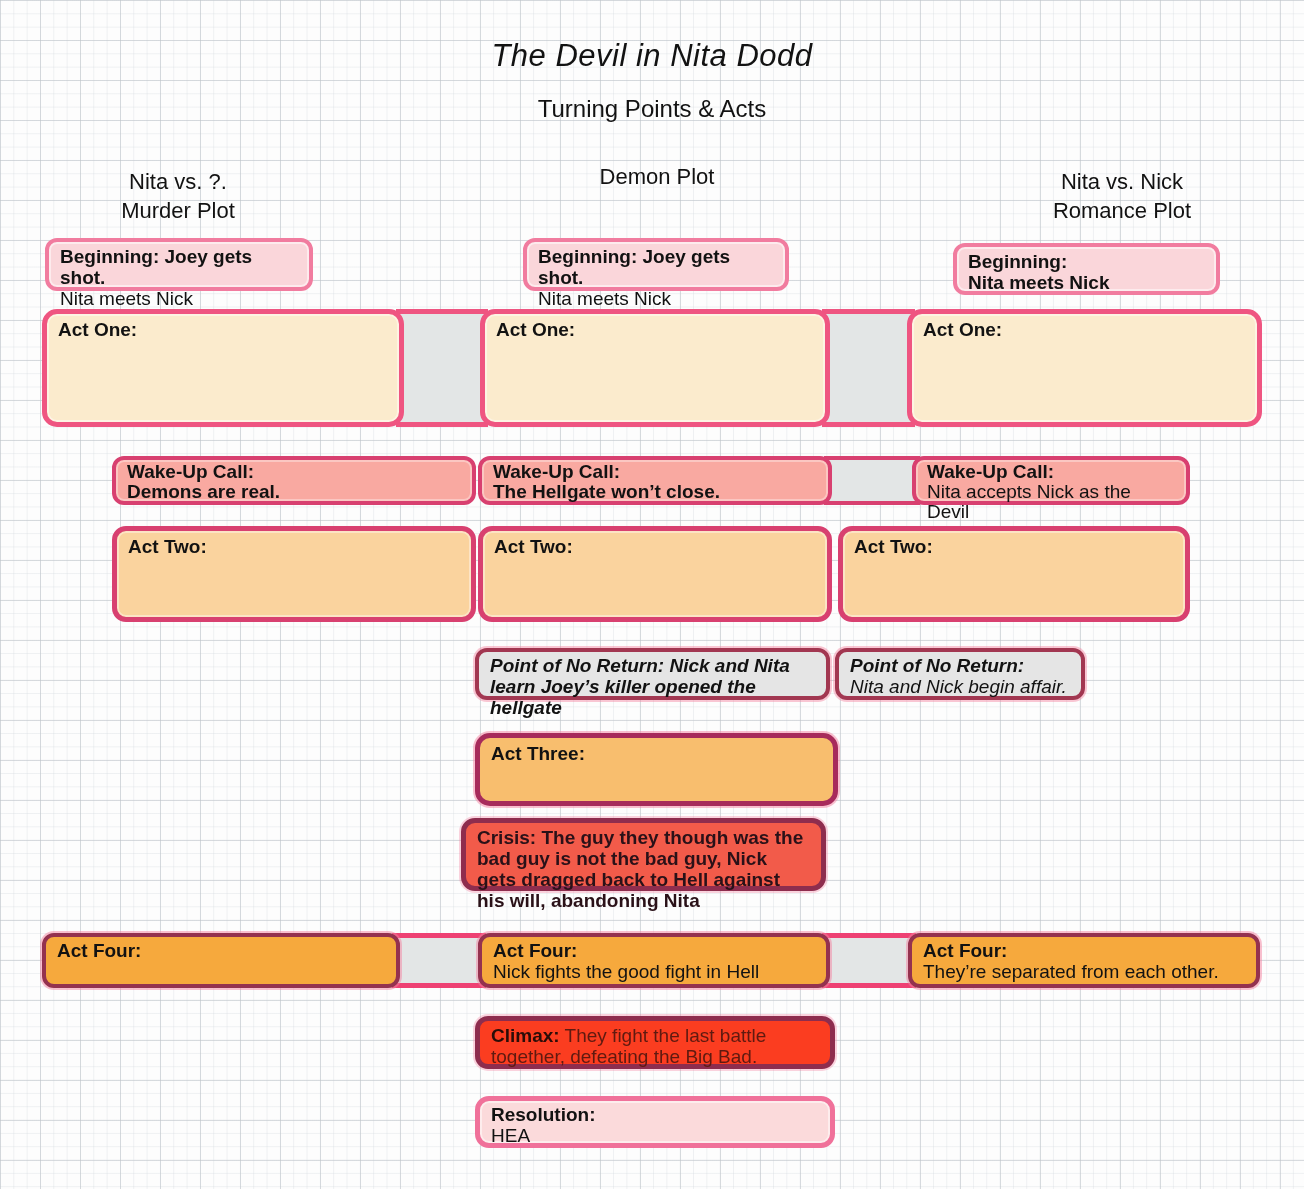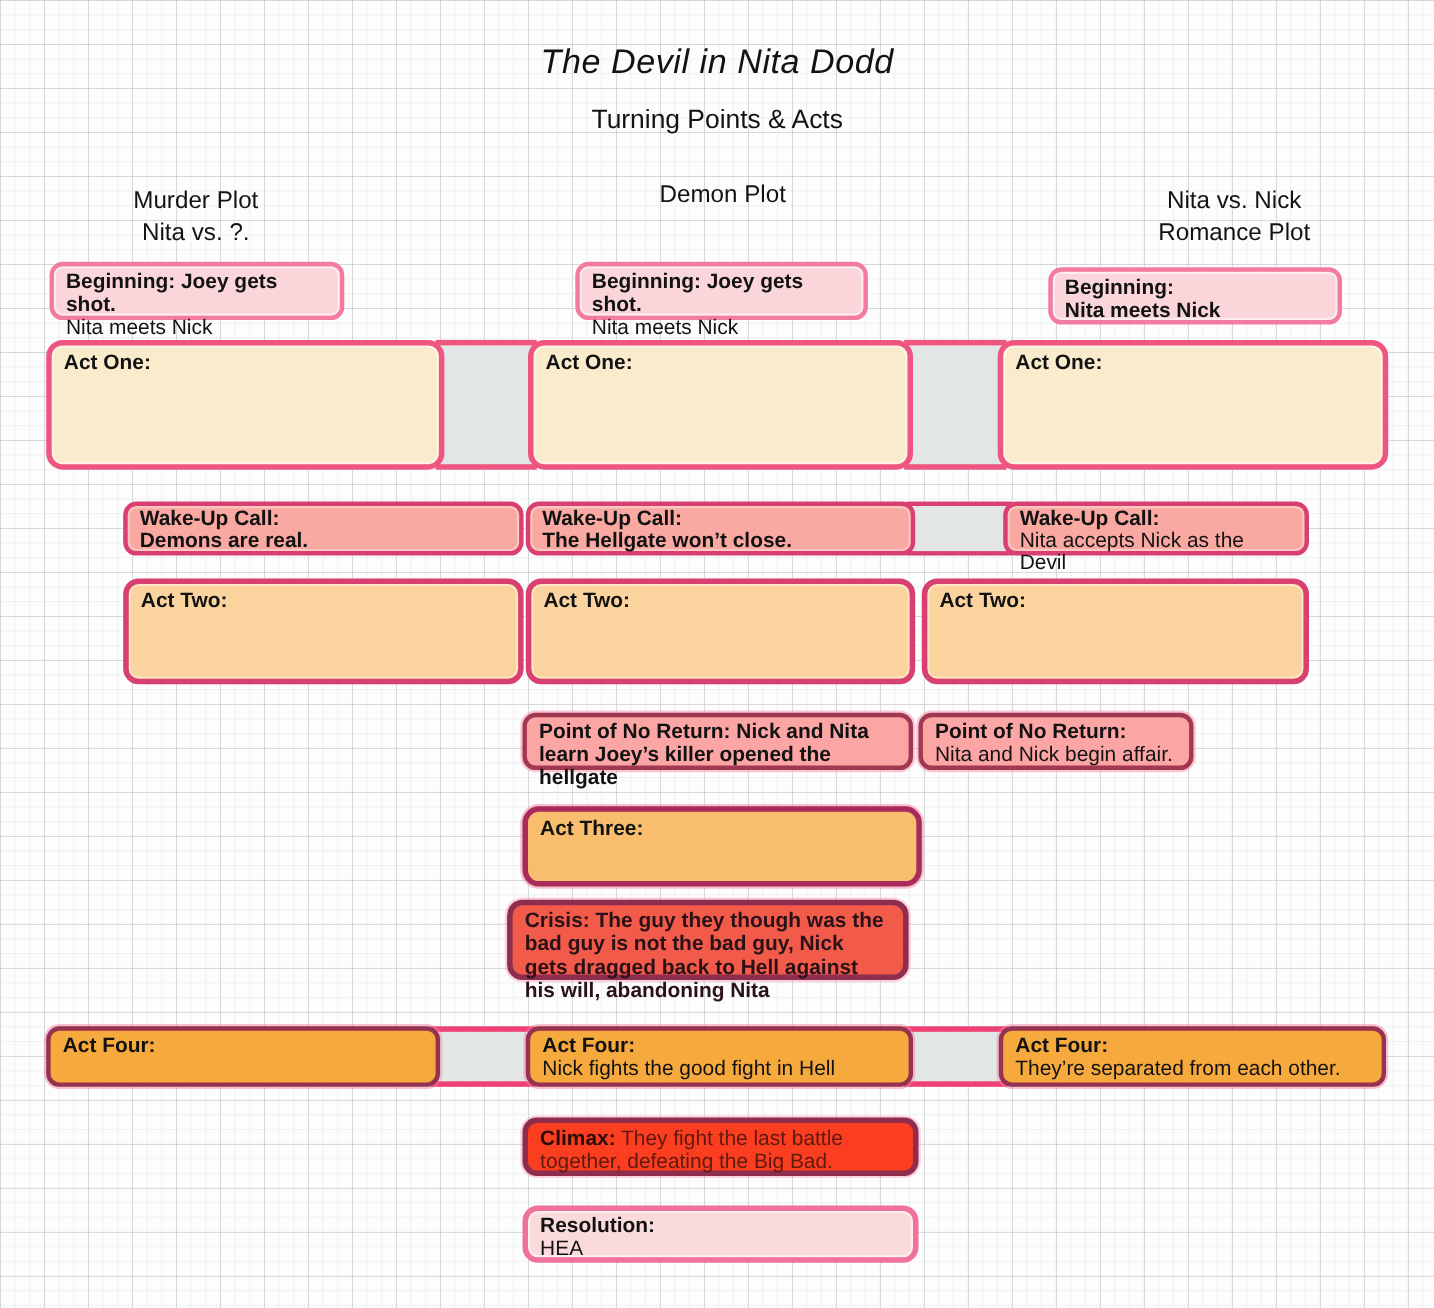--- a/index.html
+++ b/index.html
@@ -27,22 +27,22 @@
   .inline-p{margin:0;}
 
   .st-begin{background:#FAD6DA;border:4px solid #F17C9F;border-radius:12px;padding:4px 11px;
             box-shadow:inset 0 0 0 2px rgba(255,255,255,.5);}
   .st-act1{background:#FBEBCD;border:5px solid #EF5581;border-radius:15px;padding:5px 11px;
             box-shadow:inset 0 0 0 2px rgba(255,255,255,.45);}
   .st-wake{background:#F9A9A1;border:4px solid #D84070;border-radius:12px;padding:2px 11px;line-height:20px;
             box-shadow:inset 0 0 0 2px rgba(255,255,255,.35);}
   .st-act2{background:#FAD39E;border:5px solid #D84070;border-radius:14px;padding:5px 11px;
             box-shadow:inset 0 0 0 2px rgba(255,255,255,.4);}
-  .st-ponr{background:#fca5a5;border:4px solid #A23751;border-radius:12px;padding:3px 11px;
-            box-shadow:0 0 0 2px rgba(244,130,160,.45);}
+  .st-ponr{background:#e5e5e5;border:4px solid #A23751;border-radius:12px;padding:3px 11px;
+            box-shadow:0 0 0 2px rgba(244,130,160,.45);font-style:italic;}
   .st-act3{background:#F8BE6E;border:5px solid #A72B5B;border-radius:15px;padding:5px 11px;
             box-shadow:0 0 0 2px rgba(244,130,160,.5);}
   .st-crisis{background:#F25B4A;border:5px solid #8E2D4E;border-radius:14px;padding:4px 11px;color:#2a1118;
             box-shadow:0 0 0 2px rgba(244,130,160,.35);}
   .st-act4{background:#F6A93D;border:4px solid #94324F;border-radius:12px;padding:3px 11px;
             box-shadow:0 0 0 2px rgba(244,130,160,.5);}
   .st-climax{background:#FB3D20;border:5px solid #8E2D4E;border-radius:13px;padding:4px 11px;color:#5f1a10;
             box-shadow:0 0 0 2px rgba(244,130,160,.35);}
   .st-climax .bl{color:#2a0d08;}
   .st-resolution{background:#FBDADB;border:5px solid #F0719A;border-radius:14px;padding:3px 11px;
@@ -53,22 +53,22 @@
   .conn-wake{border-top:4px solid #D84070;border-bottom:4px solid #D84070;}
   .conn-act4{border-top:5px solid #EE4173;border-bottom:5px solid #EE4173;}
 </style>
 </head>
 <body>
 
 <div class="abs title-main">The Devil in Nita Dodd</div>
 <div class="abs title-sub">Turning Points &amp; Acts</div>
 
 <div class="abs col-header" style="left:58px;top:167px;">
+  <div>Nita vs. ?.</div>
   <div>Murder Plot</div>
-  <div>Nita vs. ?.</div>
 </div>
 <div class="abs col-header" style="left:537px;top:162px;">
   <div>Demon Plot</div>
 </div>
 <div class="abs col-header" style="left:1002px;top:167px;">
   <div>Nita vs. Nick</div>
   <div>Romance Plot</div>
 </div>
 
 <div class="box st-begin" style="left:45px;top:238px;width:268px;height:53px;">

